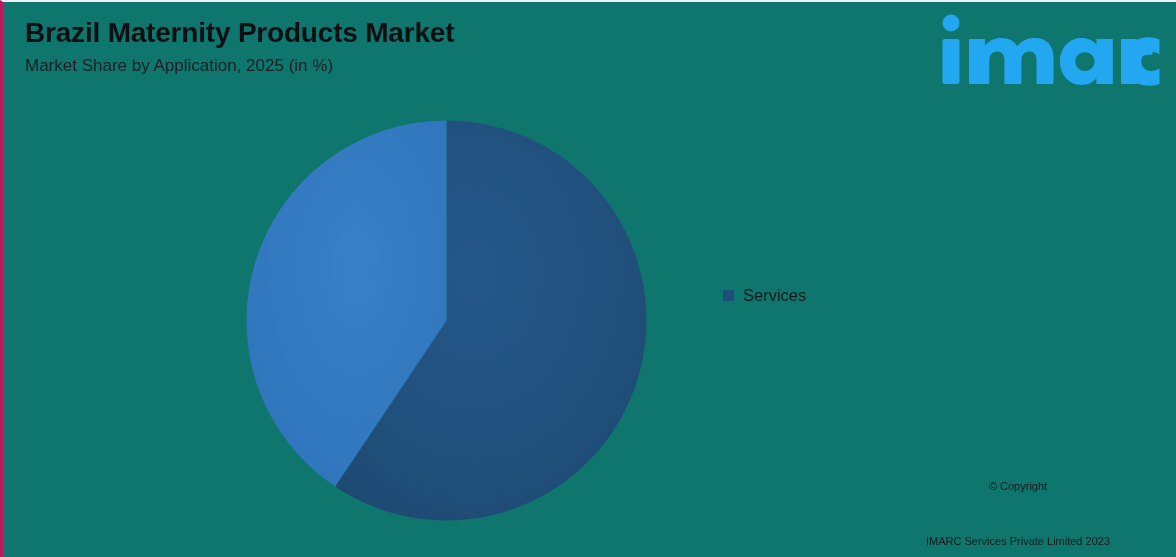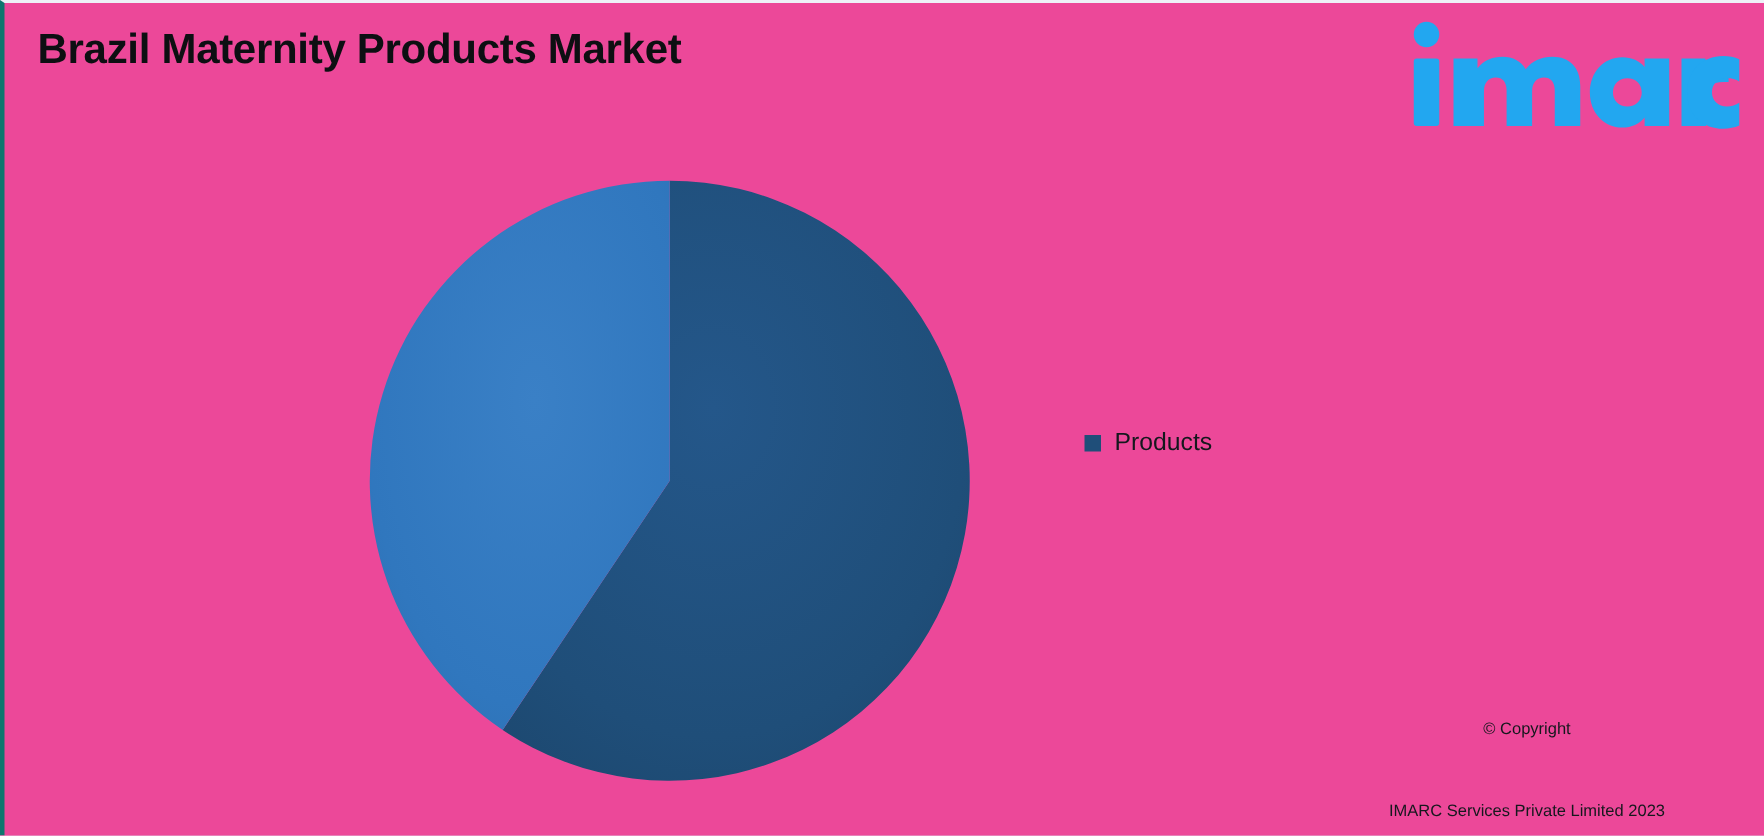--- a/index.html
+++ b/index.html
@@ -11,23 +11,23 @@
     height: 557px;
     background: #dce3f0;
     font-family: "Liberation Sans", sans-serif;
     overflow: hidden;
     position: relative;
   }
   #canvas {
     position: relative;
     width: 1176px;
     height: 557px;
-    background: #ec4899;
+    background: #0f766e;
     box-sizing: border-box;
-    border-left: 3px solid #0f766e;
+    border-left: 3px solid #be185d;
     border-top: 2px solid #eef1f8;
   }
 
   
   .header {
     position: absolute;
     left: 22px;
     top: 14px;
     width: 700px;
   }
@@ -123,20 +123,21 @@
     margin-top: 40px;
   }
 </style>
 </head>
 <body>
 
 <div id="canvas">
 
   <div class="header">
     <div class="chart-title">Brazil Maternity Products Market</div>
+    <div class="chart-subtitle">Market Share by Application, 2025 (in %)</div>
   </div>
 
   <div class="logo-block">
     <svg class="logo-mark" viewBox="0 0 240 78">
       <g fill="#22A7F0">
         <circle cx="26" cy="13" r="8.5"></circle>
         <rect x="17.5" y="29" width="17" height="45" rx="2"></rect>
         <path d="M44 29 h16 v6.5 c4.2-5.3 10-7.6 16.6-7.6 7 0 12.4 2.8 15.5 8.3 4.6-5.8 10.6-8.3 17.8-8.3 11.6 0 18.6 7.2 18.6 19.4V74h-17V50.3c0-5.6-2.6-8.7-7.2-8.7-4.9 0-7.9 3.4-7.9 9.3V74h-17V50.3c0-5.6-2.6-8.7-7.2-8.7-4.9 0-7.9 3.4-7.9 9.3V74H44z"></path>
         <path d="M156.5 28.1c6.3 0 11.5 2.3 14.9 6.6V29h16.4v45h-16.4v-5.7c-3.4 4.3-8.6 6.7-14.9 6.7-12.4 0-21.6-10-21.6-23.4 0-13.5 9.2-23.5 21.6-23.5zm3.4 14.1c-5.6 0-9.6 4-9.6 9.4s4 9.4 9.6 9.4c5.6 0 9.6-4 9.6-9.4s-4-9.4-9.6-9.4z"></path>
         <path d="M196 29h16v8.3c3-6.3 8.2-9.3 15.4-9v16.4h-3.6c-7.6 0-11.4 3.6-11.4 11.4V74h-16.4z"></path>
@@ -162,21 +163,21 @@
       <g id="pie-slices">
           <path d="M 200.5 200.5 L 200.5 0.5 A 200 200 0 1 1 89.12487670236239 366.61917983916254 Z" fill="url(#gradPregnancy)"></path>
           <path d="M 200.5 200.5 L 89.12487670236239 366.61917983916254 A 200 200 0 0 1 200.49999999999997 0.5 Z" fill="url(#gradPostnatal)"></path>
         </g>
     </svg>
   </div>
 
   <div class="legend">
     <div class="legend-item">
       <span class="legend-swatch" style="background:#1F4E79"></span>
-      <span class="legend-label">Products</span>
+      <span class="legend-label">Services</span>
     </div>
   </div>
 
   <div class="copyright">
     <div>© Copyright</div>
     <div>IMARC Services Private Limited 2023</div>
   </div>
 
 </div>
 

